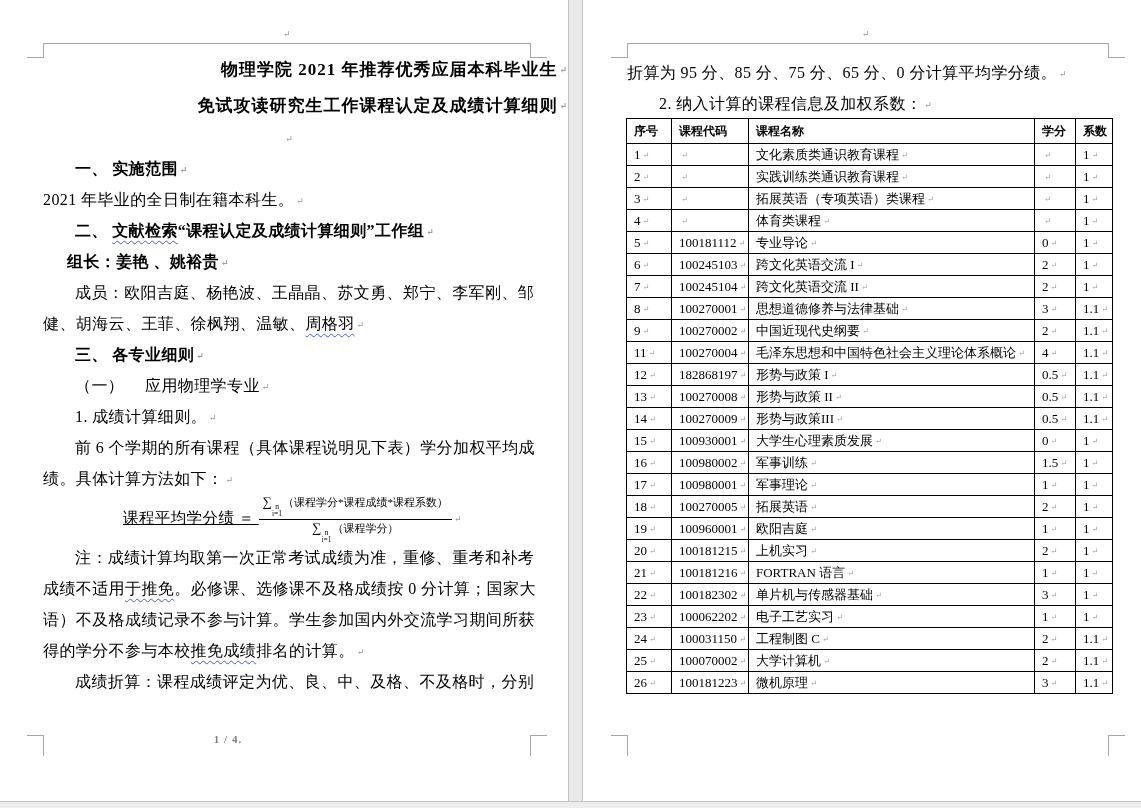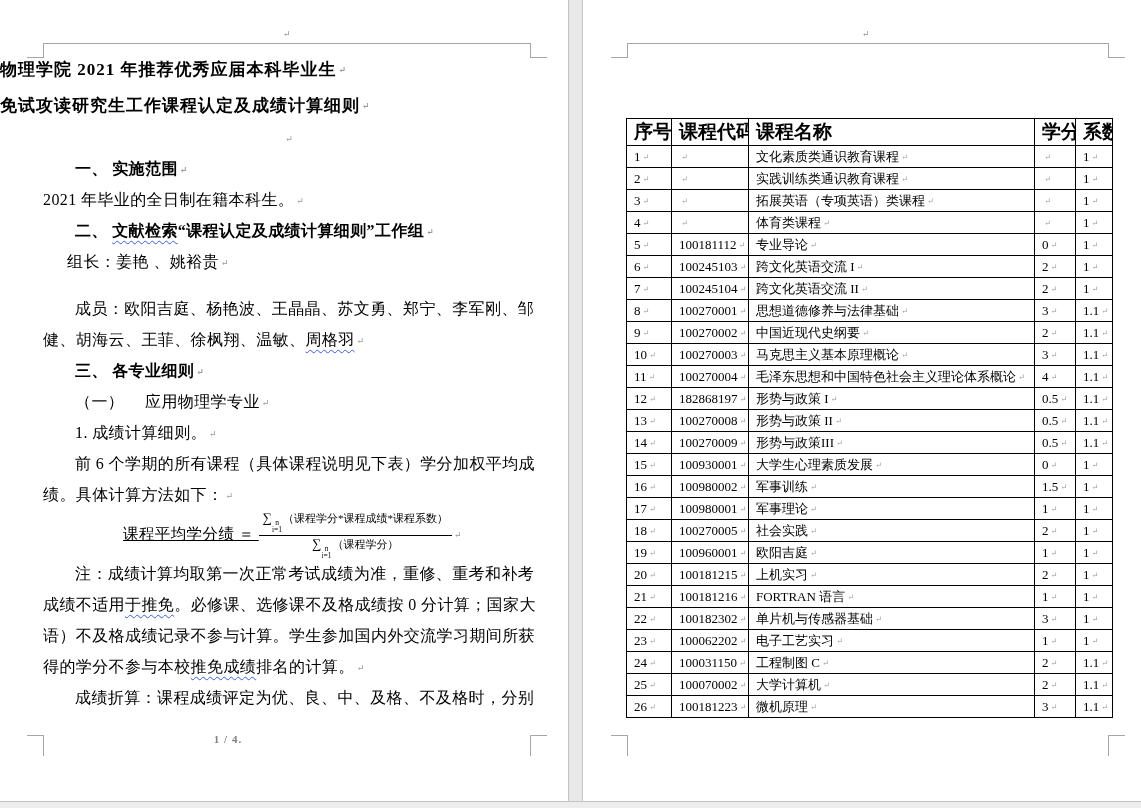--- a/index.html
+++ b/index.html
@@ -20,21 +20,21 @@
   .mark{position:absolute;}
   .m-line{height:1px;background:#a6a6a6;}
   .m-tl{width:17px;height:15px;border-right:1px solid #a6a6a6;border-bottom:1px solid #a6a6a6;box-sizing:border-box;}
   .m-tr{width:17px;height:15px;border-left:1px solid #a6a6a6;border-bottom:1px solid #a6a6a6;box-sizing:border-box;}
   .m-bl{width:17px;height:21px;border-right:1px solid #a6a6a6;border-top:1px solid #a6a6a6;box-sizing:border-box;}
   .m-br{width:17px;height:21px;border-left:1px solid #a6a6a6;border-top:1px solid #a6a6a6;box-sizing:border-box;}
   .pmark{position:absolute;color:#999;font-size:9px;line-height:9px;}
   .pmark::before{content:"\21B5";}
 
   
-  .titleblock{position:absolute;left:0;top:52px;width:100%;text-align:left;}
+  .titleblock{position:absolute;left:0;top:52px;width:100%;text-align:right;}
   .titleline{font-size:17px;font-weight:bold;line-height:35px;letter-spacing:1px;}
   .lines{position:absolute;left:43px;top:122px;width:490px;}
   #p2-lines{top:57px;left:44px;width:484px;}
   .ln{font-size:16px;line-height:31px;height:31px;white-space:nowrap;letter-spacing:0.4px;}
   .ln.b{font-weight:bold;}
   .ln.c{text-align:center;}
   .ln.fx{height:48px;line-height:48px;}
   .pe::after{content:"\21B5";color:#999;font-size:9px;margin-left:2px;vertical-align:1px;letter-spacing:0;}
   .titleline::after{content:"\21B5";color:#999;font-size:9px;margin-left:2px;vertical-align:2px;}
   .sq{text-decoration:underline;text-decoration-style:wavy;text-decoration-color:#3b5bf0;text-decoration-thickness:1px;text-underline-offset:4px;}
@@ -45,21 +45,21 @@
   .frac .num{display:block;border-bottom:1px solid #000;padding:0 4px 1px 4px;}
   .frac .den{display:block;padding-top:1px;}
   .sig{font-size:13px;}
   .lims{display:inline-flex;flex-direction:column;font-size:7.5px;line-height:7.5px;vertical-align:-3px;font-style:normal;margin-right:1px;}
   .lims i{font-style:normal;}
 
   
   #course-table{position:absolute;left:626px;top:118px;border-collapse:collapse;table-layout:fixed;width:486px;
     font-size:13px;}
   #course-table th,#course-table td{border:1px solid #000;padding:0 0 0 7px;text-align:left;overflow:hidden;white-space:nowrap;}
-  #course-table th{font-weight:bold;height:24px;font-size:19px;}
+  #course-table th{font-weight:bold;height:24px;font-size:12px;}
   #course-table td{height:21px;font-size:13px;}
   #course-table td::after{content:"\21B5";color:#999;font-size:8px;margin-left:2px;vertical-align:1px;}
   col.c0{width:45px;}col.c1{width:77px;}col.c2{width:286px;}col.c3{width:41px;}col.c4{width:37px;}
 
   .footer{position:absolute;top:733px;text-align:center;color:#7f7f7f;font-size:11px;font-weight:bold;letter-spacing:1px;}
   #f1{left:0;width:456px;}
 </style>
 </head>
 <body>
 
@@ -75,22 +75,22 @@
   <div class="titleblock">
     <div class="titleline">物理学院 2021 年推荐优秀应届本科毕业生</div>
     <div class="titleline">免试攻读研究生工作课程认定及成绩计算细则</div>
   </div>
 
   <div class="lines" id="p1-lines">
       <div class="ln c pe"></div>
       <div class="ln b pe" style="padding-left: 32px;"><span>一、 实施范围</span></div>
       <div class="ln pe"><span>2021 年毕业的全日制在籍本科生。</span></div>
       <div class="ln b pe" style="padding-left: 32px;"><span>二、 </span><span class="sq">文献检索</span><span>“课程认定及成绩计算细则”工作组</span></div>
-      <div class="ln pe" style="padding-left: 24px;"><span>组长：姜艳 、姚裕贵</span></div>
-      <div class="ln" style="padding-left: 32px; margin-top: 16px;"><span>成员：欧阳吉庭、杨艳波、王晶晶、苏文勇、郑宁、李军刚、邹</span></div>
+      <div class="ln pe" style="padding-left: 24px; font-weight: bold;"><span>组长：姜艳 、姚裕贵</span></div>
+      <div class="ln" style="padding-left: 32px;"><span>成员：欧阳吉庭、杨艳波、王晶晶、苏文勇、郑宁、李军刚、邹</span></div>
       <div class="ln pe"><span>健、胡海云、王菲、徐枫翔、温敏、</span><span class="sq">周格羽</span></div>
       <div class="ln b pe" style="padding-left: 32px;"><span>三、 各专业细则</span></div>
       <div class="ln pe" style="padding-left: 32px;"><span>（一）　 应用物理学专业</span></div>
       <div class="ln pe" style="padding-left: 32px;"><span>1. 成绩计算细则。</span></div>
       <div class="ln" style="padding-left: 32px;"><span>前 6 个学期的所有课程（具体课程说明见下表）学分加权平均成</span></div>
       <div class="ln pe"><span>绩。具体计算方法如下：</span></div>
       <div class="ln pe fx" style="padding-left: 80px;"><span class="f-lhs">课程平均学分绩 ＝ </span><span class="frac"><span class="num"><span class="sig">∑</span><span class="lims">
               <i>n</i>
               <i>i=1</i>
             </span>（课程学分*课程成绩*课程系数）</span><span class="den"><span class="sig">∑</span><span class="lims">
@@ -111,20 +111,24 @@
 <div id="bottomstrip"></div>
 
 <div class="page" id="page2">
   <div class="mark m-line" style="left:44px;top:43px;width:481px;"></div>
   <div class="mark m-tl" style="left:28px;top:43px;"></div>
   <div class="mark m-tr" style="left:525px;top:43px;"></div>
   <div class="mark m-bl" style="left:28px;top:735px;"></div>
   <div class="mark m-br" style="left:525px;top:735px;"></div>
   <div class="pmark" style="left:279px;top:30px;"></div>
 
+  <div class="lines" id="p2-lines">
+      <div class="ln pe"><span>折算为 95 分、85 分、75 分、65 分、0 分计算平均学分绩。</span></div>
+      <div class="ln pe" style="padding-left: 32px;"><span>2. 纳入计算的课程信息及加权系数：</span></div>
+    </div>
 
 </div>
 
 <table id="course-table">
   <colgroup>
       <col class="c0">
       <col class="c1">
       <col class="c2">
       <col class="c3">
       <col class="c4">
@@ -196,27 +200,20 @@
         <td>1.1</td>
       </tr>
       <tr>
         <td>9</td>
         <td>100270002</td>
         <td>中国近现代史纲要</td>
         <td>2</td>
         <td>1.1</td>
       </tr>
       <tr>
-        <td>10</td>
-        <td>100270003</td>
-        <td>马克思主义基本原理概论</td>
-        <td>3</td>
-        <td>1.1</td>
-      </tr>
-      <tr>
         <td>11</td>
         <td>100270004</td>
         <td>毛泽东思想和中国特色社会主义理论体系概论</td>
         <td>4</td>
         <td>1.1</td>
       </tr>
       <tr>
         <td>12</td>
         <td>182868197</td>
         <td>形势与政策 I</td>
@@ -254,21 +251,21 @@
       <tr>
         <td>17</td>
         <td>100980001</td>
         <td>军事理论</td>
         <td>1</td>
         <td>1</td>
       </tr>
       <tr>
         <td>18</td>
         <td>100270005</td>
-        <td>社会实践</td>
+        <td>拓展英语</td>
         <td>2</td>
         <td>1</td>
       </tr>
       <tr>
         <td>19</td>
         <td>100960001</td>
         <td>欧阳吉庭</td>
         <td>1</td>
         <td>1</td>
       </tr>

